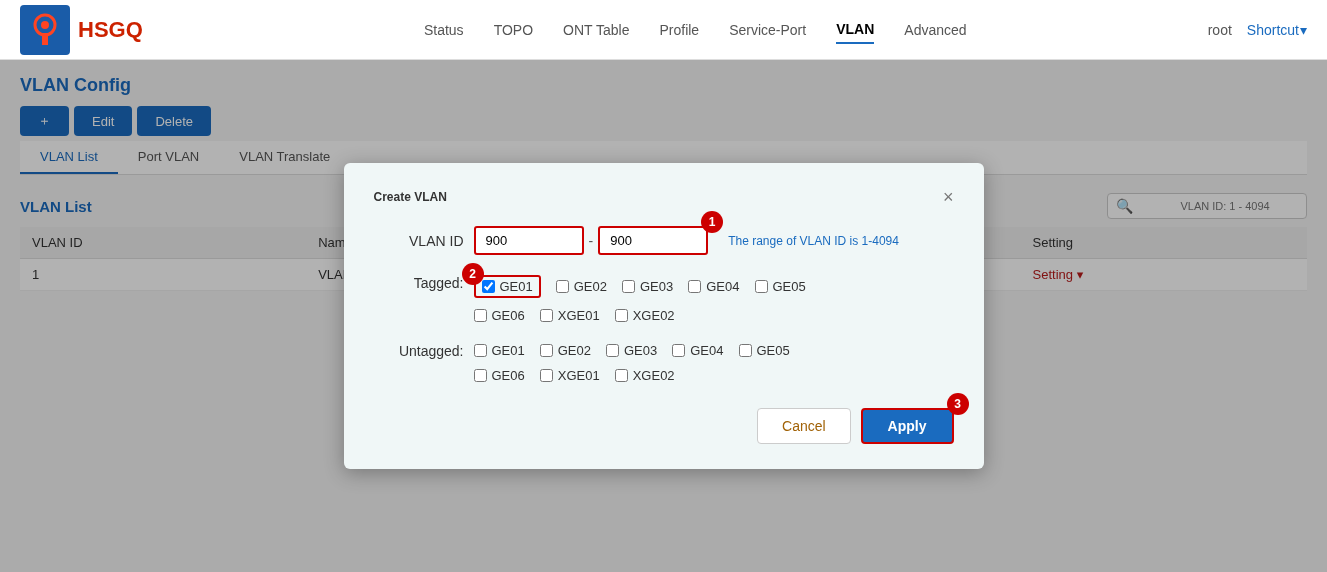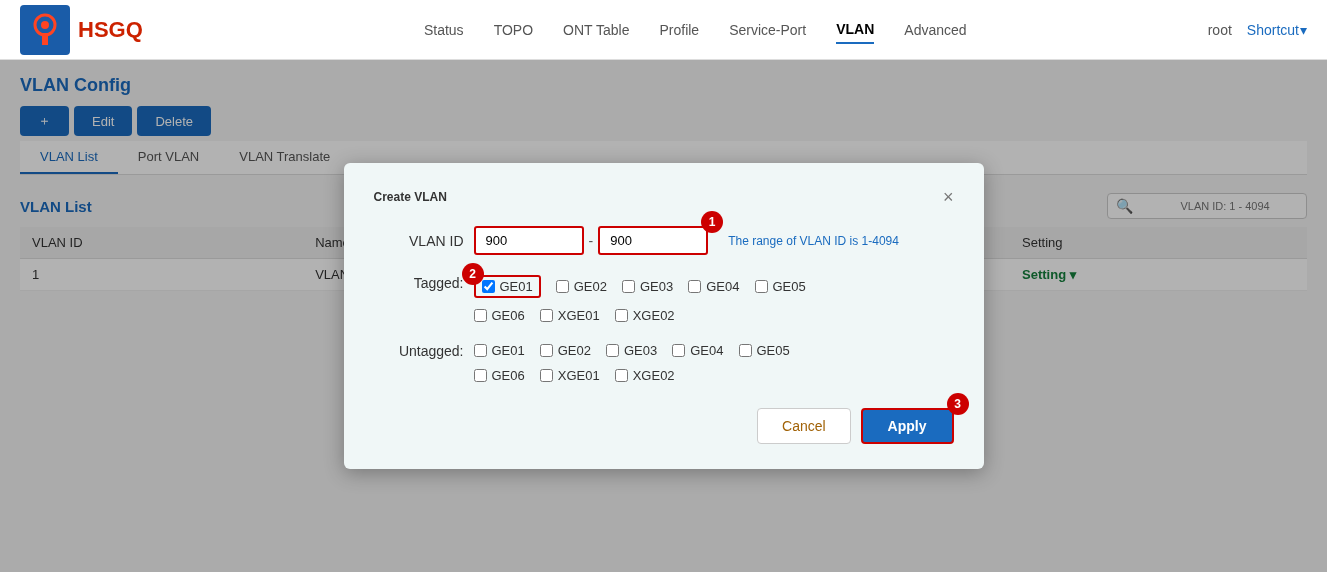--- a/index.html
+++ b/index.html
@@ -146,21 +146,21 @@
       padding: 8px 12px;
       text-align: left;
       font-weight: normal;
       color: #333;
     }
     .table td {
       padding: 8px 12px;
       border-bottom: 1px solid #eee;
       color: #333;
     }
-    .setting-link { color: #15803d; cursor: pointer; font-weight: bold; }
+    .setting-link { color: #b91c1c; cursor: pointer; }
 
     
     .modal-overlay {
       position: absolute;
       top: 0; left: 0; right: 0; bottom: 0;
       background: rgba(0,0,0,0.3);
       display: flex;
       align-items: center;
       justify-content: center;
       z-index: 100;

